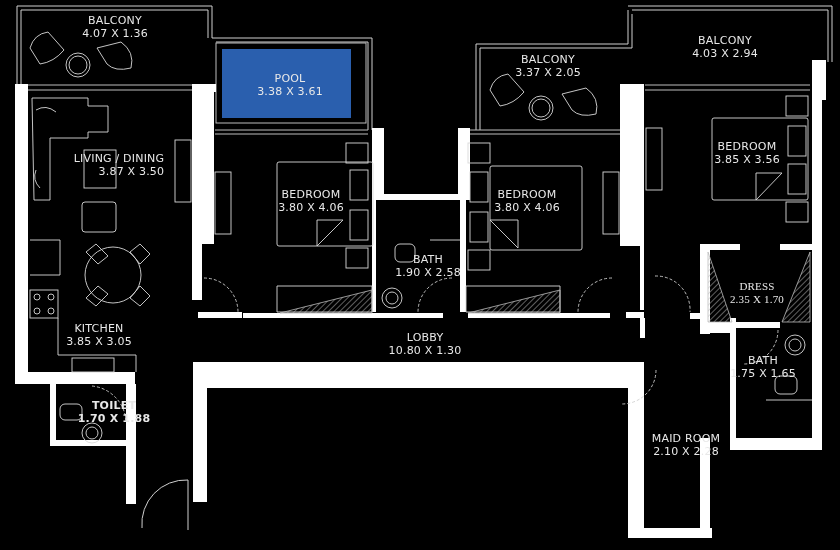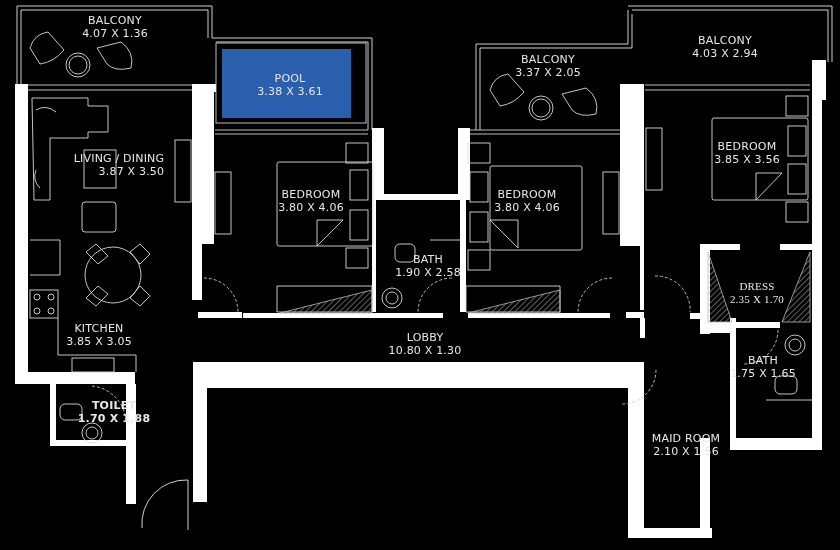--- a/index.html
+++ b/index.html
@@ -249,14 +249,14 @@
 <div class="lbl" style="left:763px; top:354px;">
   <span>BATH</span>
   <span>1.75 X 1.65</span>
 </div>
 <div class="lbl" style="left:114px; top:399px;font-weight:bold;">
   <span>TOILET</span>
   <span>1.70 X 1.88</span>
 </div>
 <div class="lbl" style="left:686px; top:410px;margin-top:22px;">
   <span>MAID ROOM</span>
-  <span>2.10 X 1.56</span>
+  <span>2.10 X 2.28</span>
 </div>
 
 </body></html>

